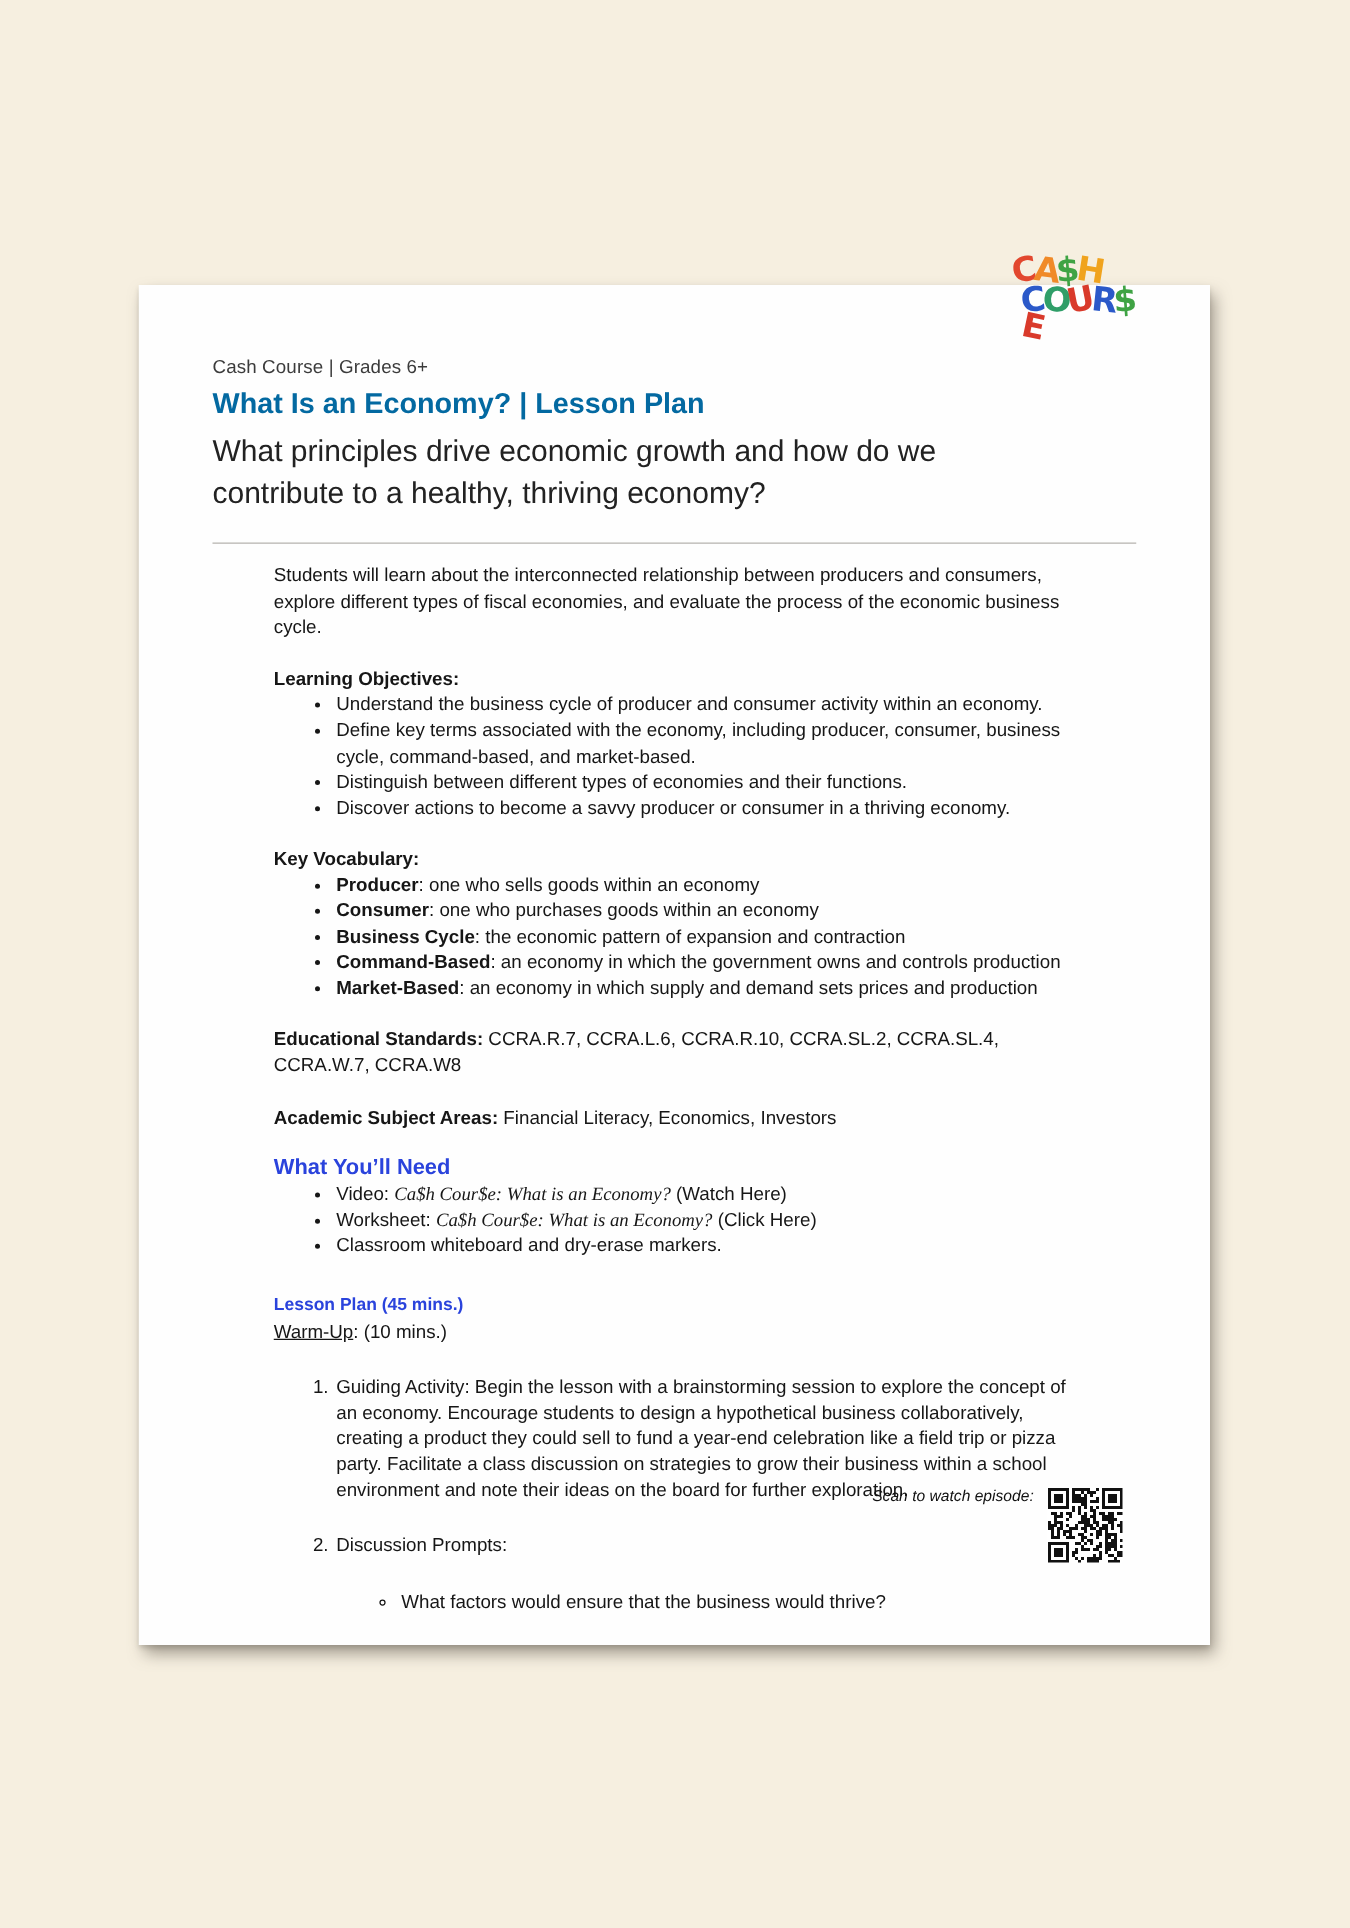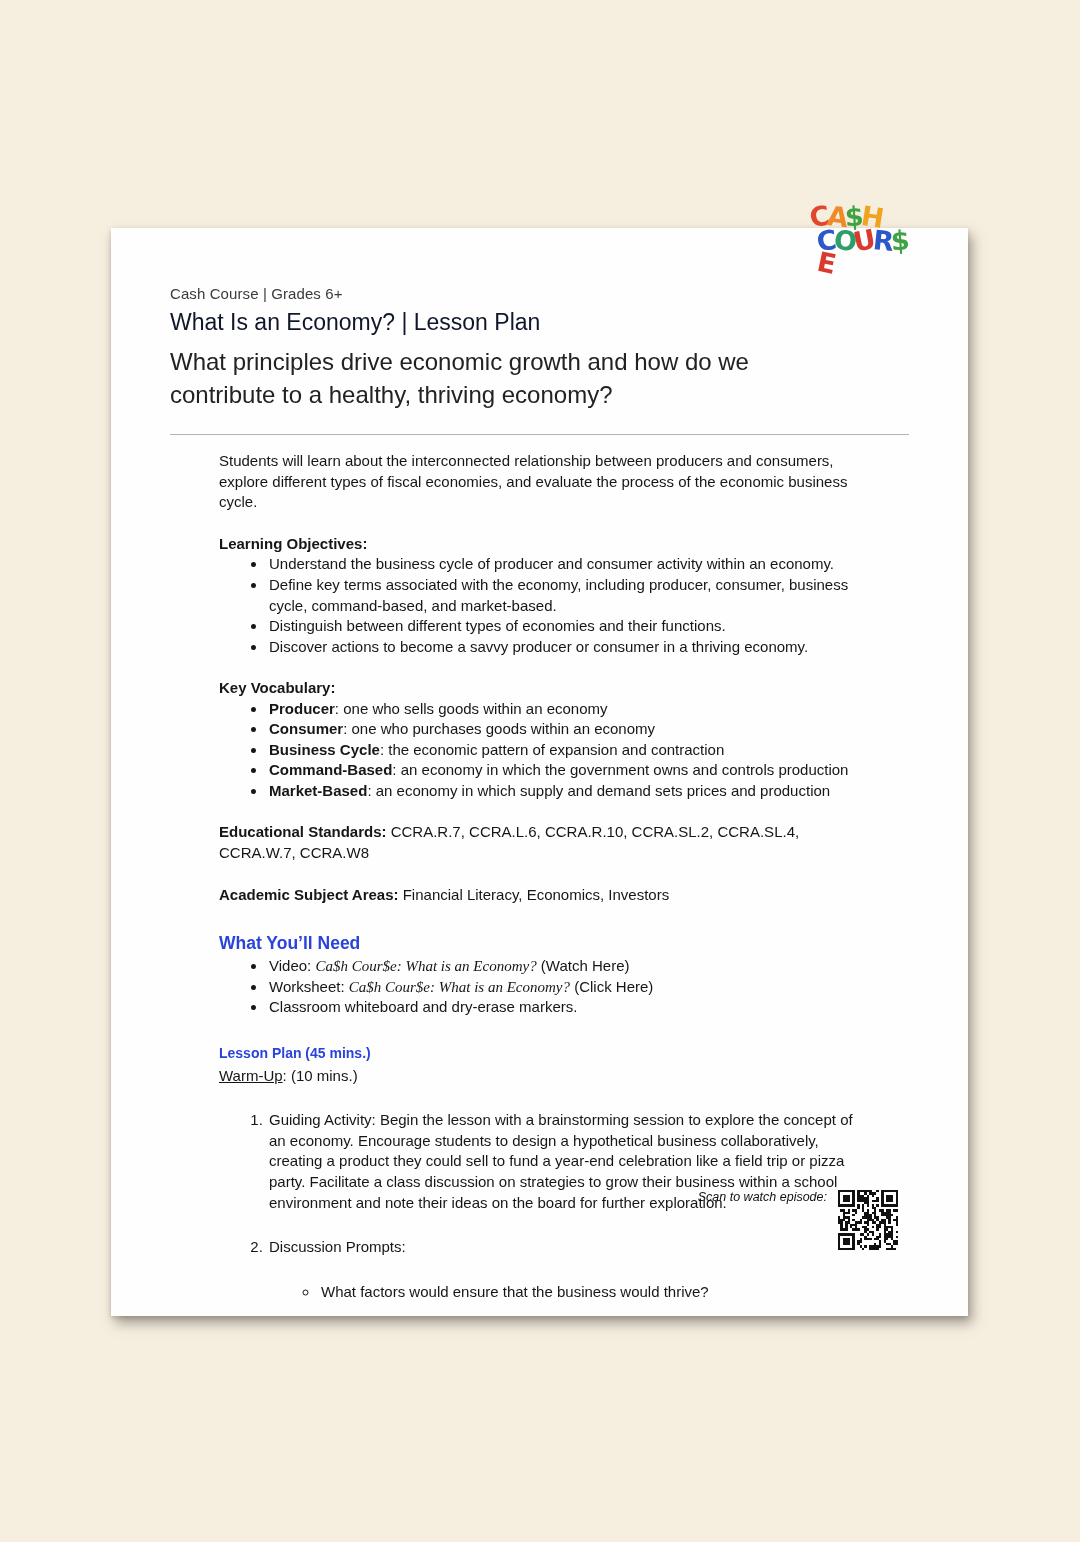--- a/index.html
+++ b/index.html
@@ -11,21 +11,21 @@
   }
   .page {
     position: absolute;
     left: 111px; top: 228px;
     width: 857px; height: 1088px;
     background: #fefefe;
     box-shadow: 4px 7px 12px rgba(92,86,74,.55), 0 2px 4px rgba(92,86,74,.25);
   }
   .page-header { padding: 57px 60px 0 59px; position: relative; }
   .eyebrow { font-size: 15px; color: #3b3b3b; letter-spacing: .1px; }
-  .doc-title { font-size: 23px; font-weight: 400; color: #0f172a; margin-top: 7px; }
+  .doc-title { font-size: 23px; font-weight: 700; color: #0369a1; margin-top: 7px; }
   .doc-subtitle { font-size: 24px; color: #222; line-height: 1.38; margin-top: 9px; max-width: 660px; }
   .rule { border: none; border-top: 1px solid #b5b3ae; margin: 23px 59px 0 59px; }
 
   .logo {
     position: absolute; right: 54px; top: -22px;
     width: 104px; text-align: left; line-height: .8;
     font-weight: 700; font-family: "DejaVu Sans", sans-serif;
     user-select: none;
   }
   .logo .row2 { margin-left: 7px; margin-top: 2px; }
@@ -39,21 +39,21 @@
     line-height: 1.37;
   }
   .b { font-weight: 700; }
   .i { font-style: italic; font-family: Liberation Serif, serif; }
   .sect-gap { margin-top: 21px; }
   ul.bullets { list-style: disc; padding-left: 48px; margin: 0; }
   ul.bullets li { padding-left: 2px; }
   ol.steps { padding-left: 48px; margin: 0; }
   ol.steps li { padding-left: 2px; margin-top: 24px; }
   ul.subbullets { list-style: circle; padding-left: 50px; margin: 0; }
-  .blue-h2 { color: #2a43dc; font-weight: 700; font-size: 17.5px; margin-top: 27px; }
+  .blue-h2 { color: #2a43dc; font-weight: 700; font-size: 17.5px; margin-top: 17px; }
   .blue-h2.lesson { font-size: 14px; margin-top: 26px; }
   .warmup { margin-top: 3px; }
   .u { text-decoration: underline; }
 
   .qr-block {
     position: absolute; right: 70px; top: 962px;
     display: flex; align-items: flex-start; gap: 11px;
   }
   .qr-caption { font-size: 12.5px; font-style: italic; color: #111; padding-bottom: 2px; }
   .qr-svg { width: 60px; height: 60px; display: block; background: #fff; }

